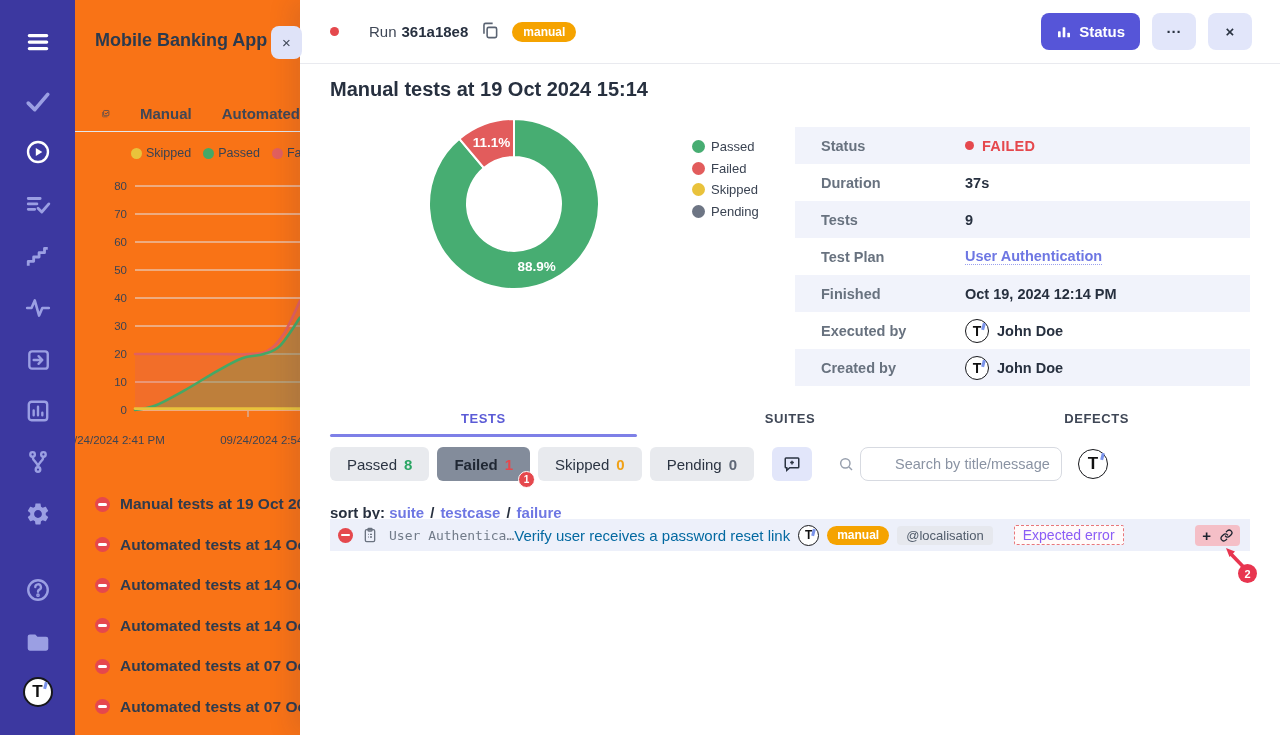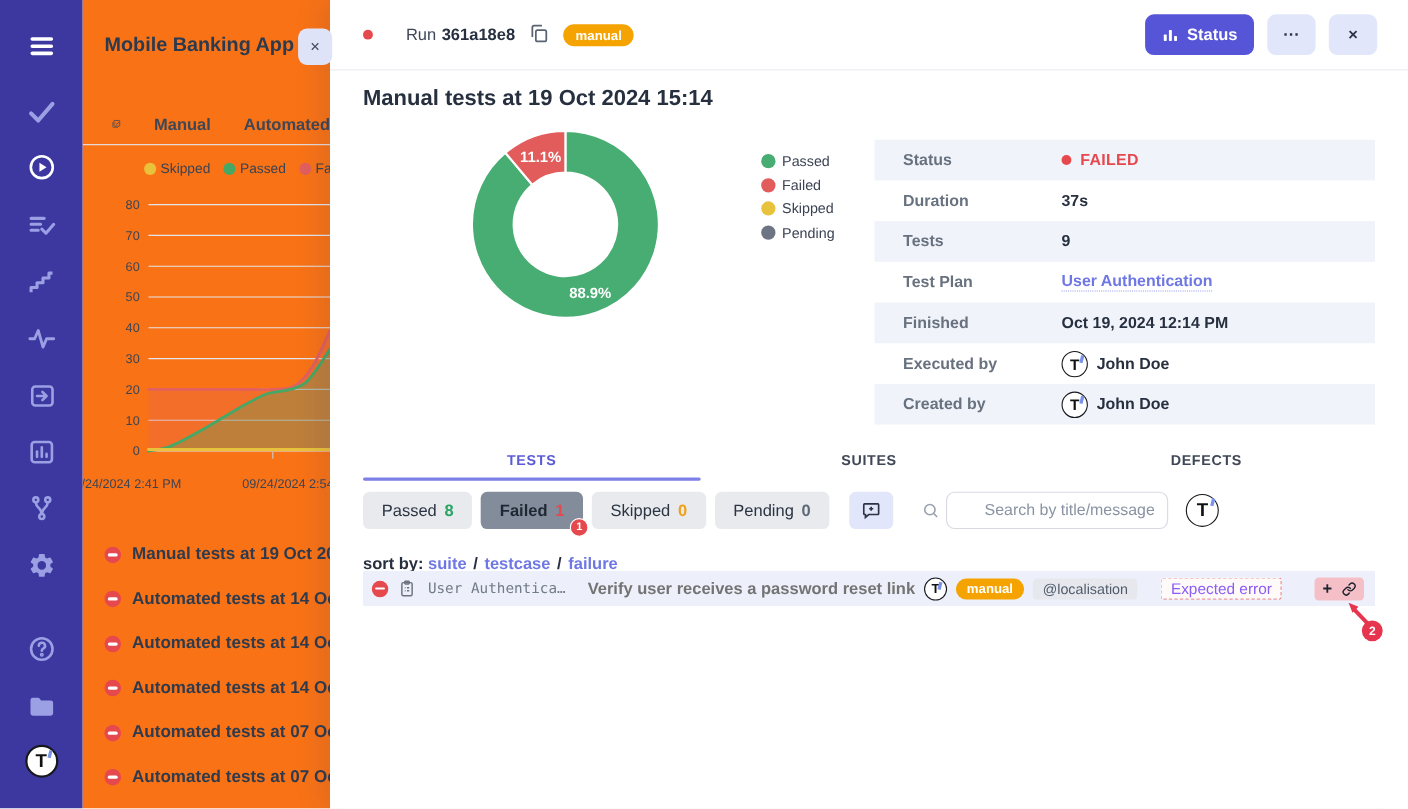--- a/index.html
+++ b/index.html
@@ -92,21 +92,21 @@
   .search-input::placeholder { color:#8a93a3; }
   .filter-avatar { margin-left:16px; width:30px; height:30px; font-size:17px; cursor:pointer; }
 
   #sortRow { position:absolute; left:30px; top:504px; font-size:15px; color:#27303f; font-weight:600; }
   #sortRow .sep { margin:0 6px; color:#27303f; font-weight:600; }
 
   #testRow { position:absolute; left:30px; top:519px; width:920px; height:32px; background:#edf0fa;
              display:flex; align-items:center; padding:0 10px 0 8px; cursor:pointer; }
   .clip-ic { width:16px; height:16px; color:#6b7380; margin-left:9px; flex:none; }
   .suite-name { font-family:"DejaVu Sans Mono", monospace; font-size:13px; color:#717b89; margin-left:11px; white-space:nowrap; }
-  .test-title { font-size:15px; font-weight:700; color:#737373; margin-left:20px; white-space:nowrap; }
+  .test-title { font-size:15px; font-weight:400; color:#0369a1; margin-left:0; white-space:nowrap; }
   .test-avatar { width:21px; height:21px; font-size:12px; margin-left:8px; }
   .test-badge { margin-left:8px; padding:2.5px 10px; font-size:12px; }
   .tag-pill { margin-left:8px; background:#e6e8ee; color:#515c6b; font-size:13px; padding:2px 9px; border-radius:4px; white-space:nowrap; }
   .err-badge { margin-left:21px; color:#8b5cf6; border:1px dashed #e8767a; background:#fffafa; font-size:14px;
                padding:1px 8px; border-radius:2px; white-space:nowrap; }
   .row-actions { margin-left:auto; background:#f5bfc7; border-radius:4px; height:21px; display:flex; align-items:center;
                  gap:9px; padding:0 7px; }
   .row-actions .plus { font-size:15px; font-weight:600; color:#1d2430; cursor:pointer; line-height:1; }
   .row-actions svg { width:13px; height:13px; color:#1d2430; cursor:pointer; }
 

